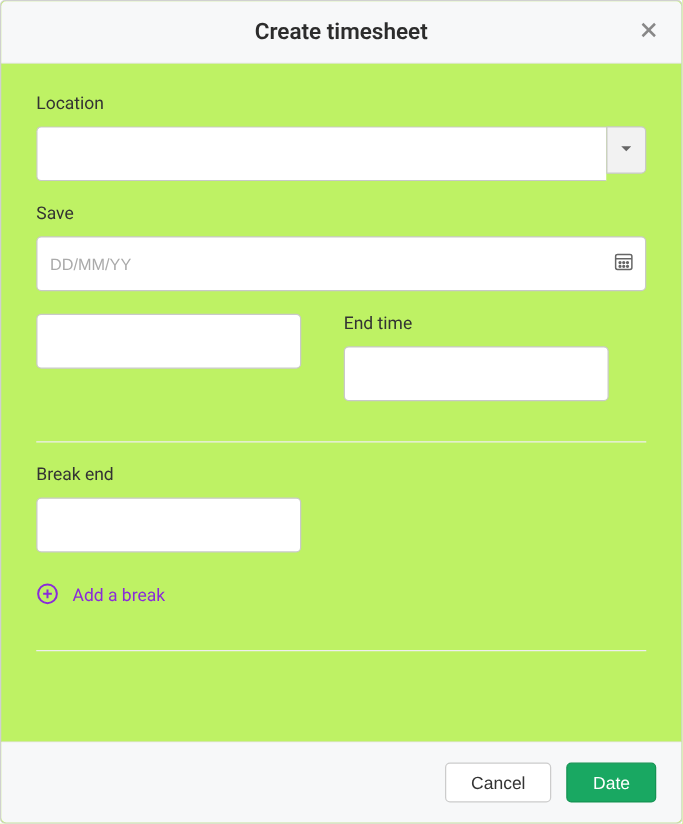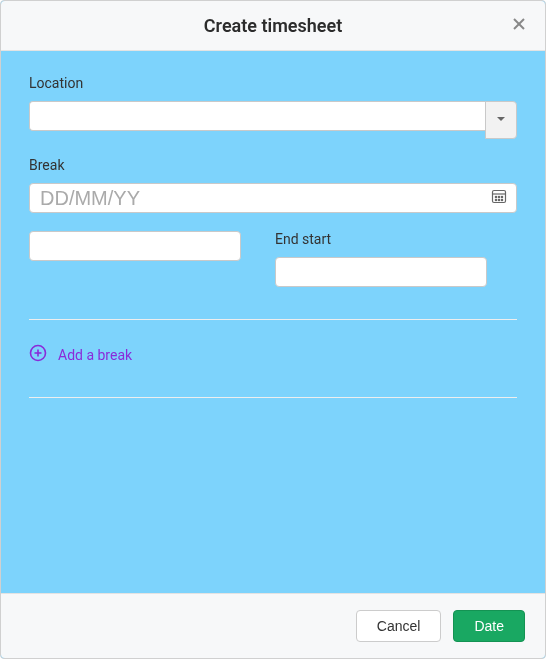--- a/index.html
+++ b/index.html
@@ -14,21 +14,21 @@
       height: 659px;
       overflow: hidden;
     }
     .modal {
       width: 546px;
       height: 659px;
       border: 1px solid #d0d0d0;
       border-radius: 4px;
       display: flex;
       flex-direction: column;
-      background: #7dd3fc;
+      background: #bef264;
     }
     .modal-header {
       display: flex;
       align-items: center;
       justify-content: center;
       padding: 14px 16px;
       border-bottom: 1px solid #e3e3e3;
       background: #f7f8f9;
       position: relative;
       border-radius: 4px 4px 0 0;
@@ -66,25 +66,25 @@
       margin-bottom: 18px;
     }
     .form-label {
       display: block;
       font-size: 14px;
       color: #333;
       margin-bottom: 10px;
     }
     .form-control {
       width: 100%;
-      height: 30px;
+      height: 44px;
       border: 1px solid #c9c9c9;
       border-radius: 4px;
       padding: 0 10px;
-      font-size: 20px;
+      font-size: 13px;
       background: #fff;
       color: #333;
     }
     .form-control::placeholder {
       color: #aaa;
     }
     .input-with-btn {
       display: flex;
       width: 100%;
     }
@@ -225,21 +225,21 @@
             <svg viewBox="0 0 12 12" fill="currentColor">
                 <path d="M2 4 L6 8 L10 4 Z"></path>
               </svg>
           </span>
         </button>
       </div>
     </div>
 
 
     <div class="form-group">
-      <label class="form-label">Break</label>
+      <label class="form-label">Save</label>
       <div class="date-wrapper">
         <input type="text" class="form-control" placeholder="DD/MM/YY" style="">
         <span class="date-icon">
           <svg viewBox="0 0 16 16" fill="none" stroke="currentColor" stroke-width="1.2">
             <rect x="1.5" y="2.5" width="13" height="12" rx="1.5"></rect>
             <line x1="1.5" y1="6" x2="14.5" y2="6"></line>
             <circle cx="5" cy="9" r="0.7" fill="currentColor"></circle>
             <circle cx="8" cy="9" r="0.7" fill="currentColor"></circle>
             <circle cx="11" cy="9" r="0.7" fill="currentColor"></circle>
             <circle cx="5" cy="12" r="0.7" fill="currentColor"></circle>
@@ -248,28 +248,32 @@
           </svg>
         </span>
       </div>
     </div>
 
     <div class="row">
       <div class="col form-group">
         <input type="text" class="form-control" value="" style="">
       </div>
       <div class="col form-group">
-        <label class="form-label">End start</label>
+        <label class="form-label">End time</label>
         <input type="text" class="form-control" value="" style="">
       </div>
     </div>
 
     <hr class="divider">
 
     <div class="row">
+      <div class="col form-group">
+        <label class="form-label">Break end</label>
+        <input type="text" class="form-control" value="" style="">
+      </div>
     </div>
 
     <div class="add-break">
       <span>
         <svg viewBox="0 0 18 18" fill="none" stroke="currentColor" stroke-width="1.6">
           <circle cx="9" cy="9" r="7.5"></circle>
           <line x1="9" y1="5.5" x2="9" y2="12.5"></line>
           <line x1="5.5" y1="9" x2="12.5" y2="9"></line>
         </svg>
       </span>

